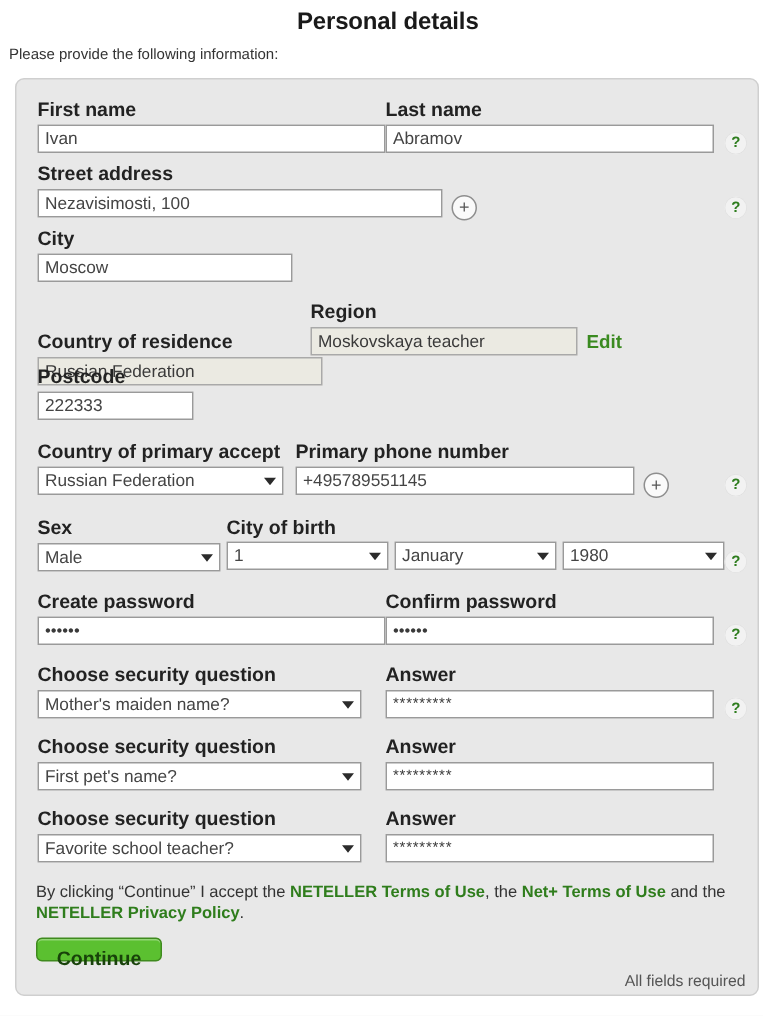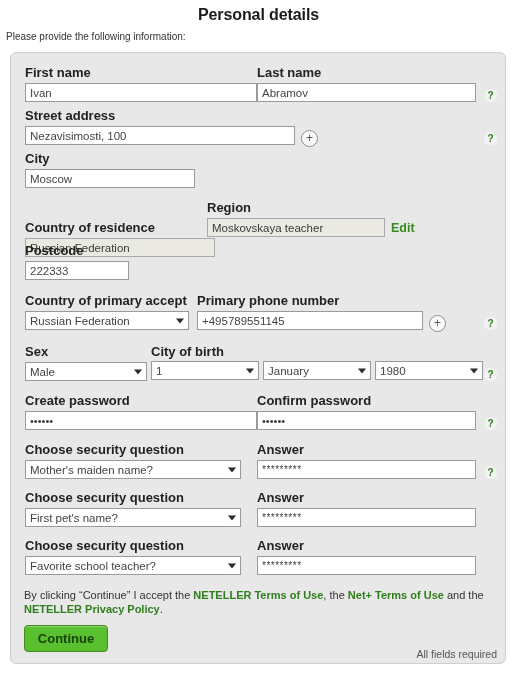--- a/index.html
+++ b/index.html
@@ -93,21 +93,21 @@
 
   .terms {
     position: absolute; left: 24px; top: 588px;
     width: 465px;
     font-size: 11px; color: #333; line-height: 14px;
   }
   .terms a { color: #2f7d1c; font-weight: bold; text-decoration: none; }
 
   .btn-continue {
     position: absolute; left: 24px; top: 625px;
-    width: 84px; height: 27px;
+    width: 84px; height: 16px;
     background: #5bc030;
     border: 1px solid #3f8a1e;
     border-radius: 4px;
     color: #18420a; font-size: 13px; font-weight: bold;
     line-height: 25px; text-align: center;
     box-shadow: 0 1px 0 rgba(255,255,255,0.35) inset;
   }
   .allreq {
     position: absolute; right: 18px; top: 648px;
     font-size: 10.5px; color: #555;

